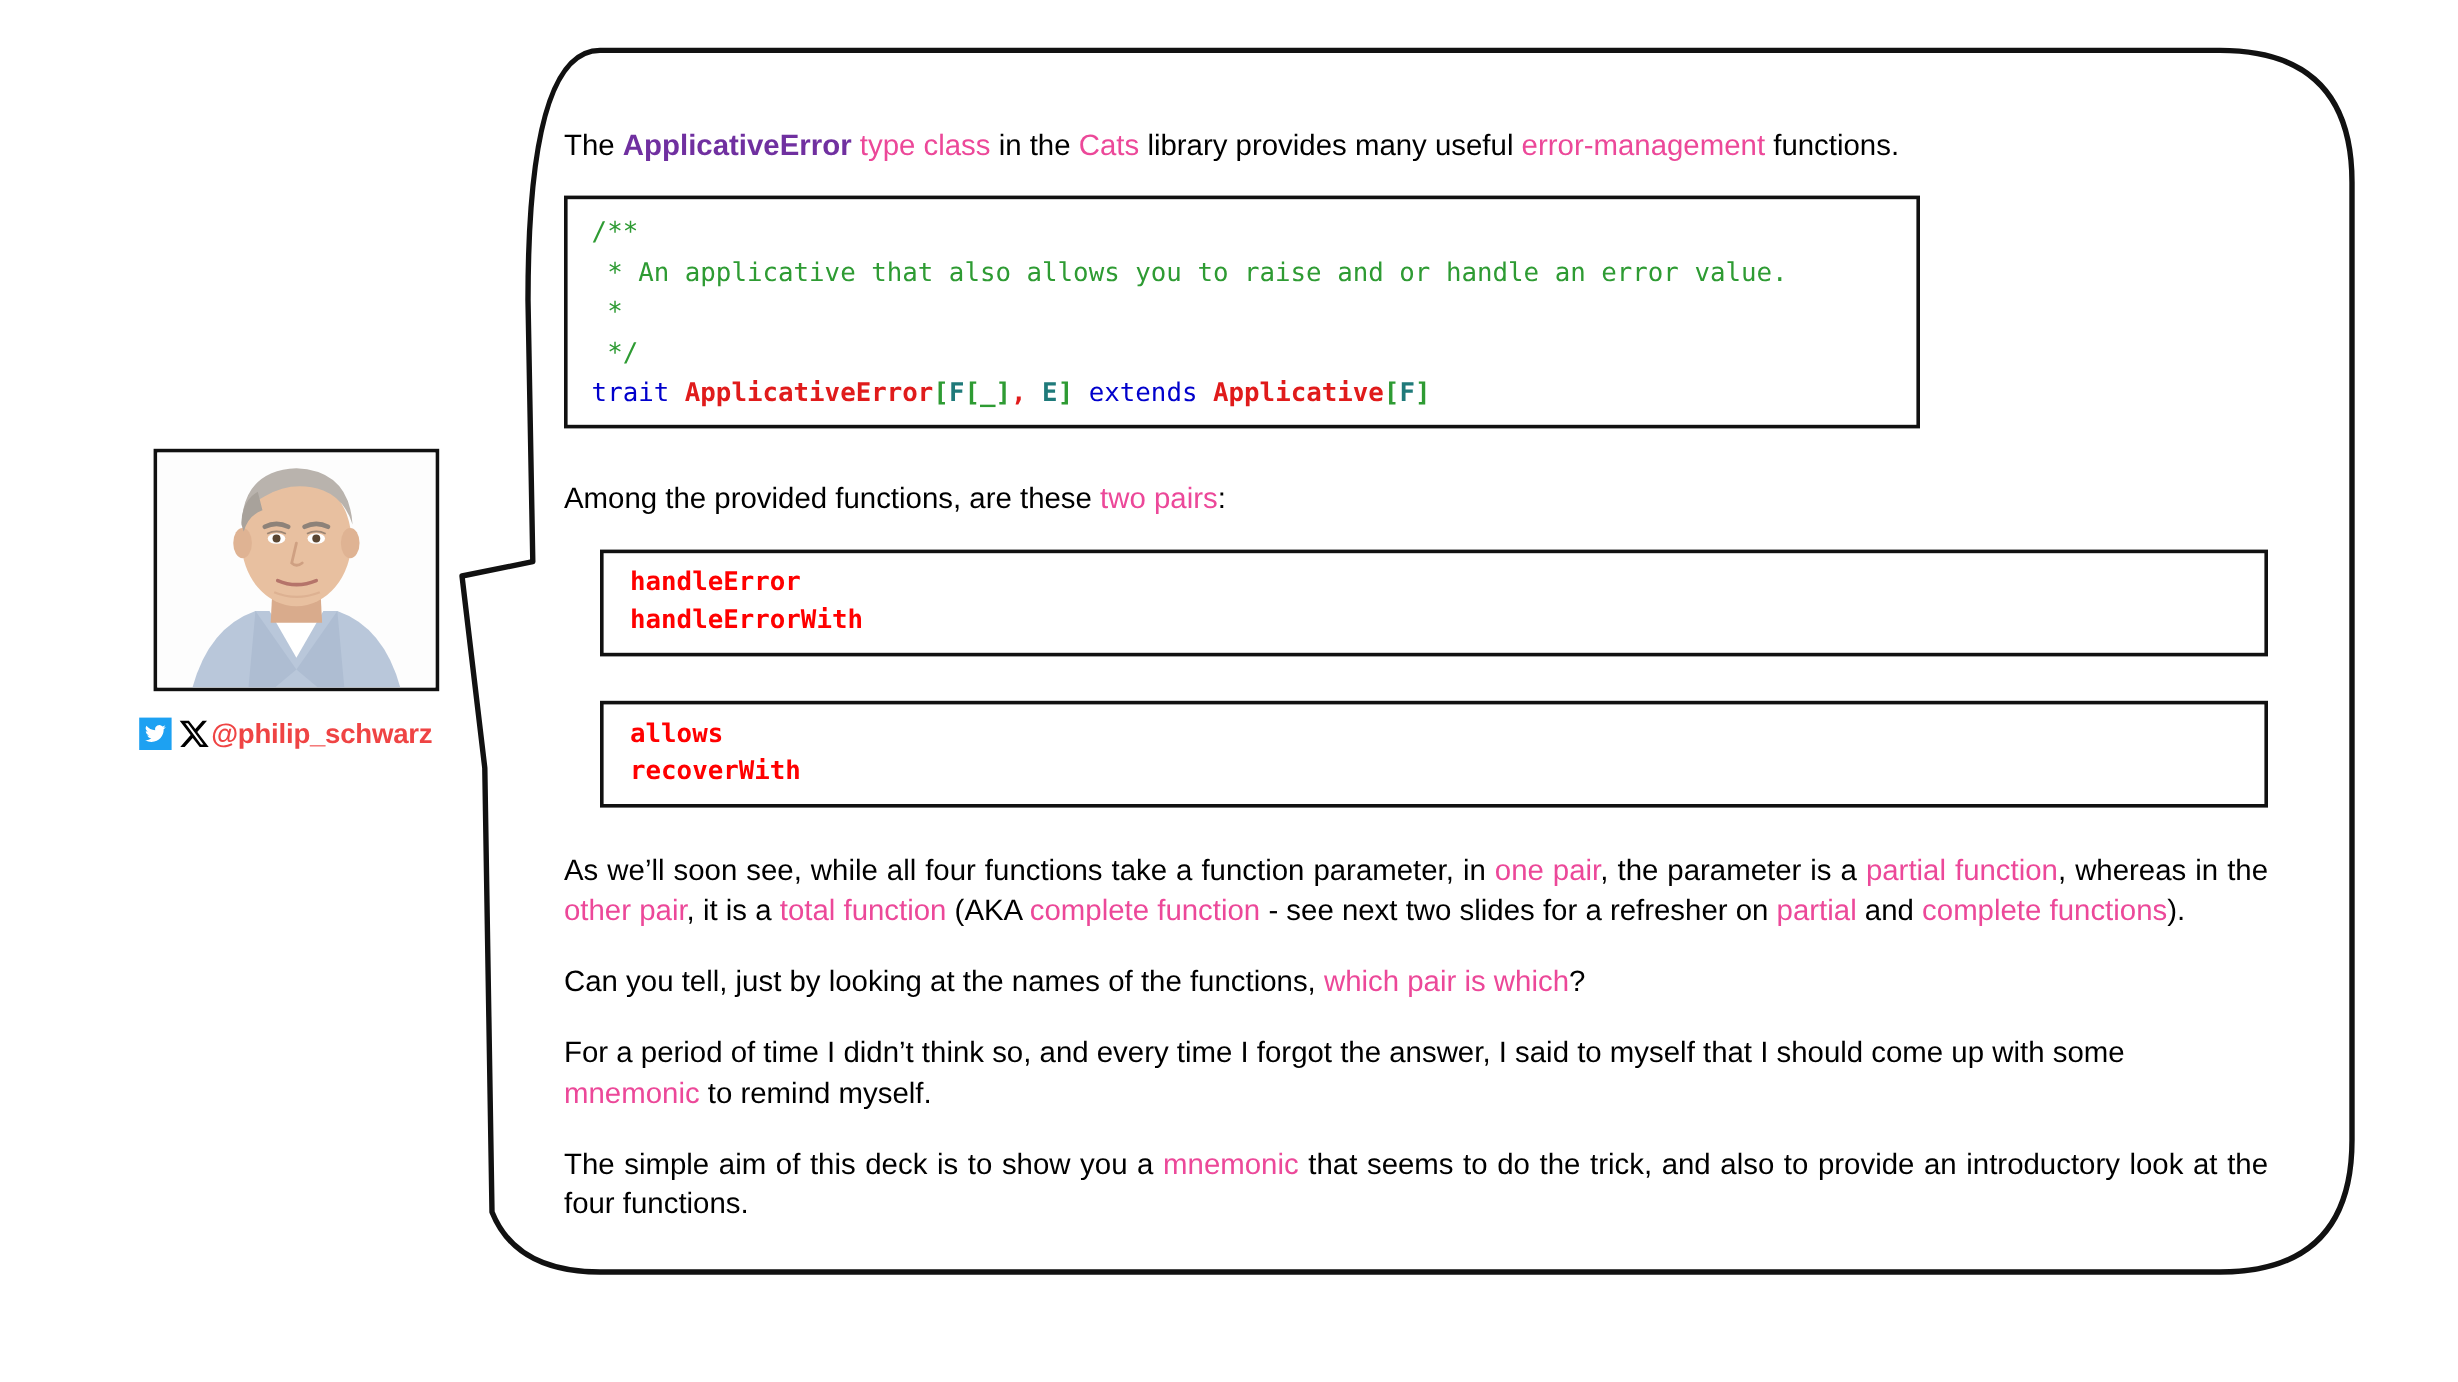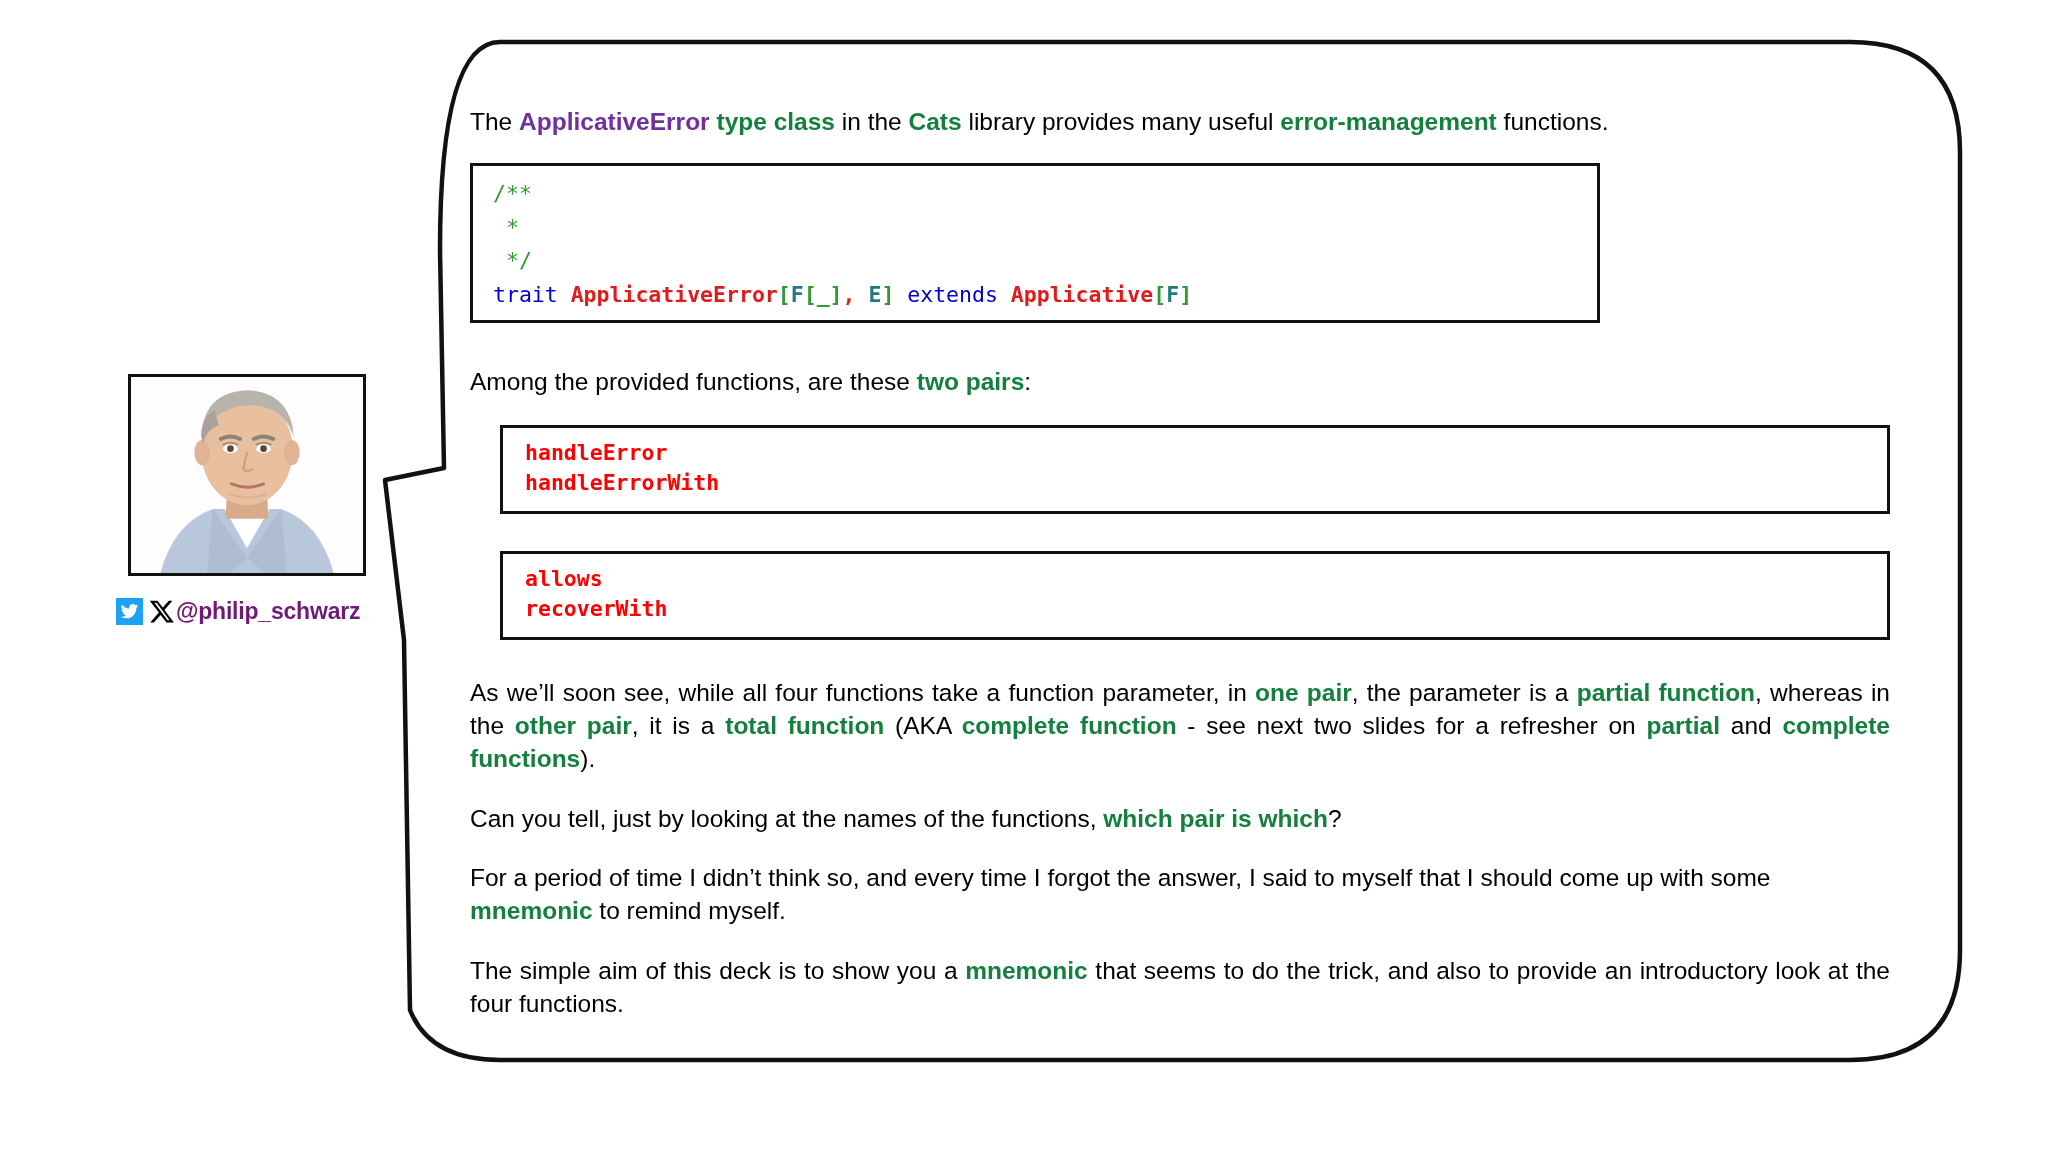--- a/index.html
+++ b/index.html
@@ -35,21 +35,21 @@
   
   .para {
     font-size: 24.5px;
     line-height: 1.36;
     color: #000000;
     margin: 0;
     text-align: justify;
   }
   .para.nojust { text-align: left; }
 
-  b.red    { color: #15803d; font-weight: bold; }
+  b.red    { color: #ec4899; font-weight: normal; }
   b.purple { color: #7030A0; font-weight: bold; }
 
   .gap-sm { height: 26px; }
   .gap-md { height: 36px; }
   .gap-lg { height: 42px; }
 
   
   .code-box {
     border: 3px solid #111111;
     background: #ffffff;
@@ -129,21 +129,21 @@
   }
   #x-logo {
     width: 26px;
     height: 26px;
     margin-left: 6px;
     flex: none;
   }
   #handle-text {
     font-size: 23px;
     font-weight: bold;
-    color: #701a75;
+    color: #ef4444;
     letter-spacing: -0.2px;
     margin-left: 1px;
     white-space: nowrap;
     text-align: center;
   }
 </style>
 </head>
 <body>
 
 <svg id="bubble-svg" viewBox="0 0 2048 1152">
@@ -211,20 +211,21 @@
     <span id="handle-text">@philip_schwarz</span>
   </div>
 </div>
 
 <div id="bubble-content">
 
   <p class="para nojust"><span>The </span><b class="purple">ApplicativeError</b><span> </span><b class="red">type class</b><span> in the </span><b class="red">Cats</b><span> library provides many useful </span><b class="red">error-management</b><span> functions.</span></p>
 
   <div class="code-box" id="code-box">
       <div class="code-line"><span class="c-com">/**</span></div>
+      <div class="code-line"><span class="c-com"> * An applicative that also allows you to raise and or handle an error value.</span></div>
       <div class="code-line"><span class="c-com"> *</span></div>
       <div class="code-line"><span class="c-com"> */</span></div>
       <div class="code-line"><span class="c-kw">trait </span><span class="c-typ">ApplicativeError</span><span class="c-brk">[</span><span class="c-tp">F</span><span class="c-brk">[_]</span><span class="c-typ">, </span><span class="c-tp">E</span><span class="c-brk">] </span><span class="c-kw">extends </span><span class="c-typ">Applicative</span><span class="c-brk">[</span><span class="c-tp">F</span><span class="c-brk">]</span></div>
     </div>
 
   <div class="gap-lg"></div>
 
   <p class="para nojust"><span>Among the provided functions, are these </span><b class="red">two pairs</b><span>:</span></p>
 
   <div class="fn-row" id="fn-row">

